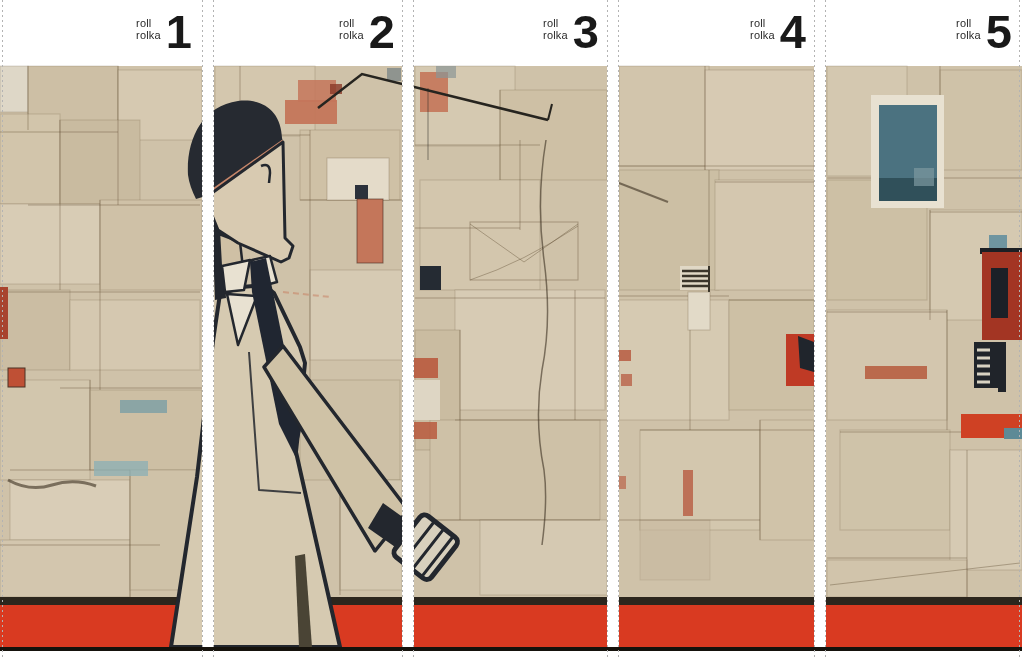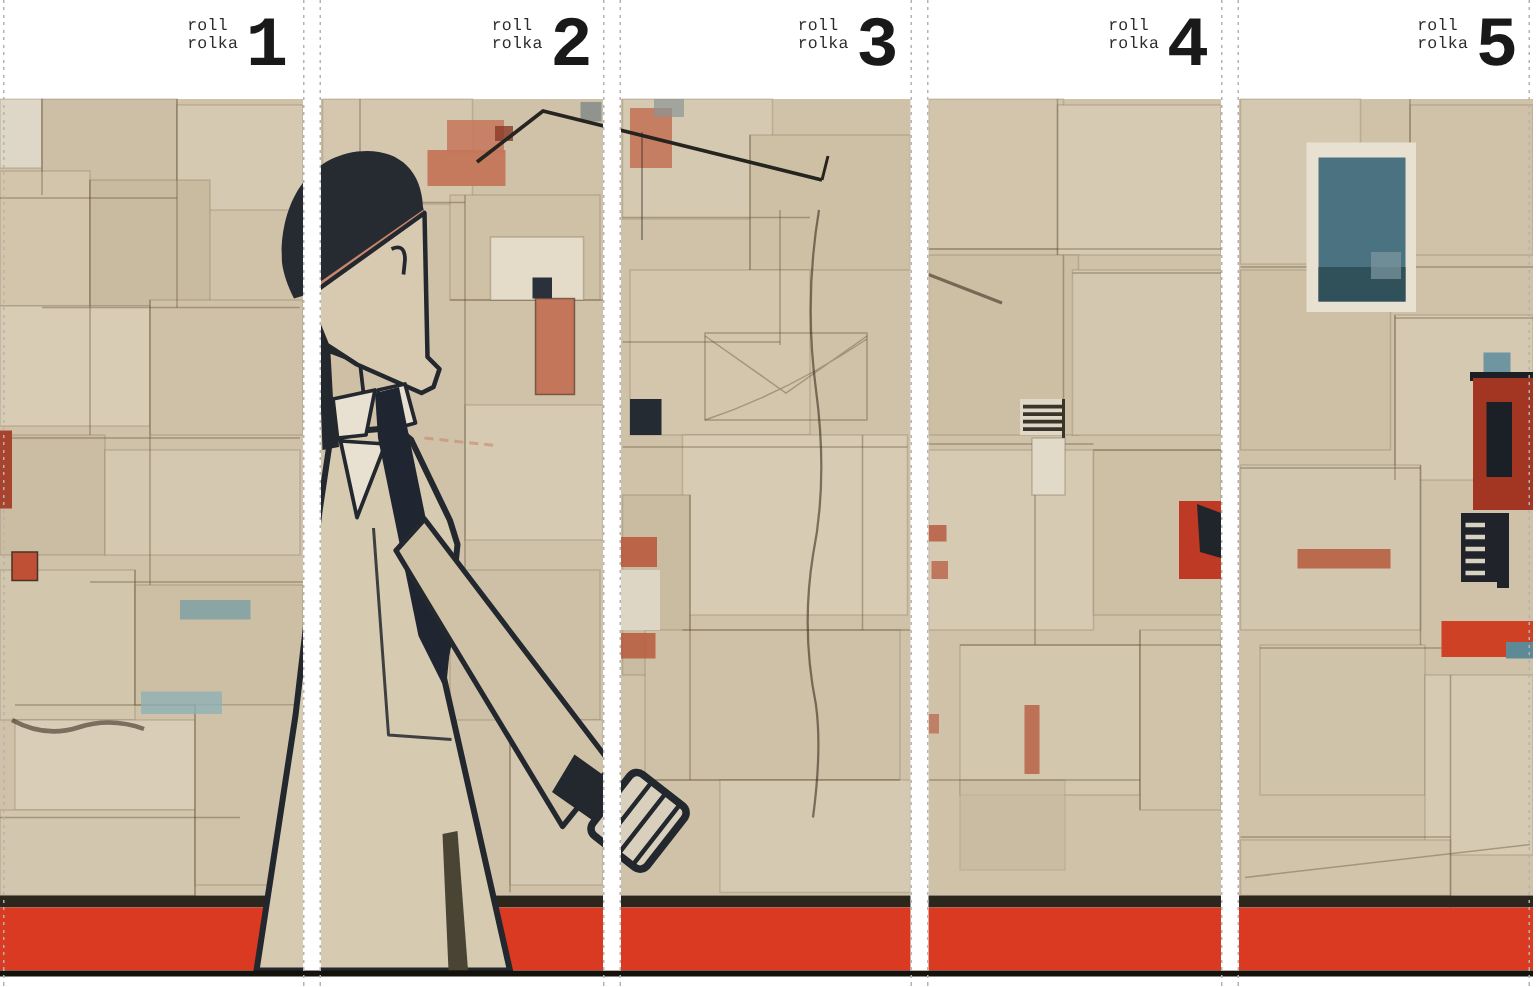--- a/index.html
+++ b/index.html
@@ -8,21 +8,21 @@
     background:#ffffff;font-family:"Liberation Sans",sans-serif;
   }
   .artwork-svg{position:absolute;left:0;top:0;width:1024px;height:658px;display:block;}
   .roll-gap{position:absolute;top:0;height:647px;width:12px;background:#ffffff;z-index:4;}
   .cut-line{
     position:absolute;top:0;height:658px;width:1px;z-index:5;
     background:repeating-linear-gradient(to bottom,#b3b3b3 0 2px,transparent 2px 5px);
   }
   .right-margin{position:absolute;top:0;right:0;width:2px;height:658px;background:#ffffff;z-index:4;}
   .roll-label{
-    position:absolute;top:12px;display:flex;align-items:flex-start;z-index:6;font-family:Liberation Mono, monospace;
+    position:absolute;top:12px;display:flex;align-items:center;z-index:6;
   }
   .roll-words{
     font-size:11px;line-height:12px;color:#2b2b2b;margin:0 5px 7px 0;letter-spacing:.2px;
   }
   .roll-num{
     font-size:47px;font-weight:800;color:#191919;line-height:40px;letter-spacing:-2px;
   }
 </style>
 </head>
 <body>

